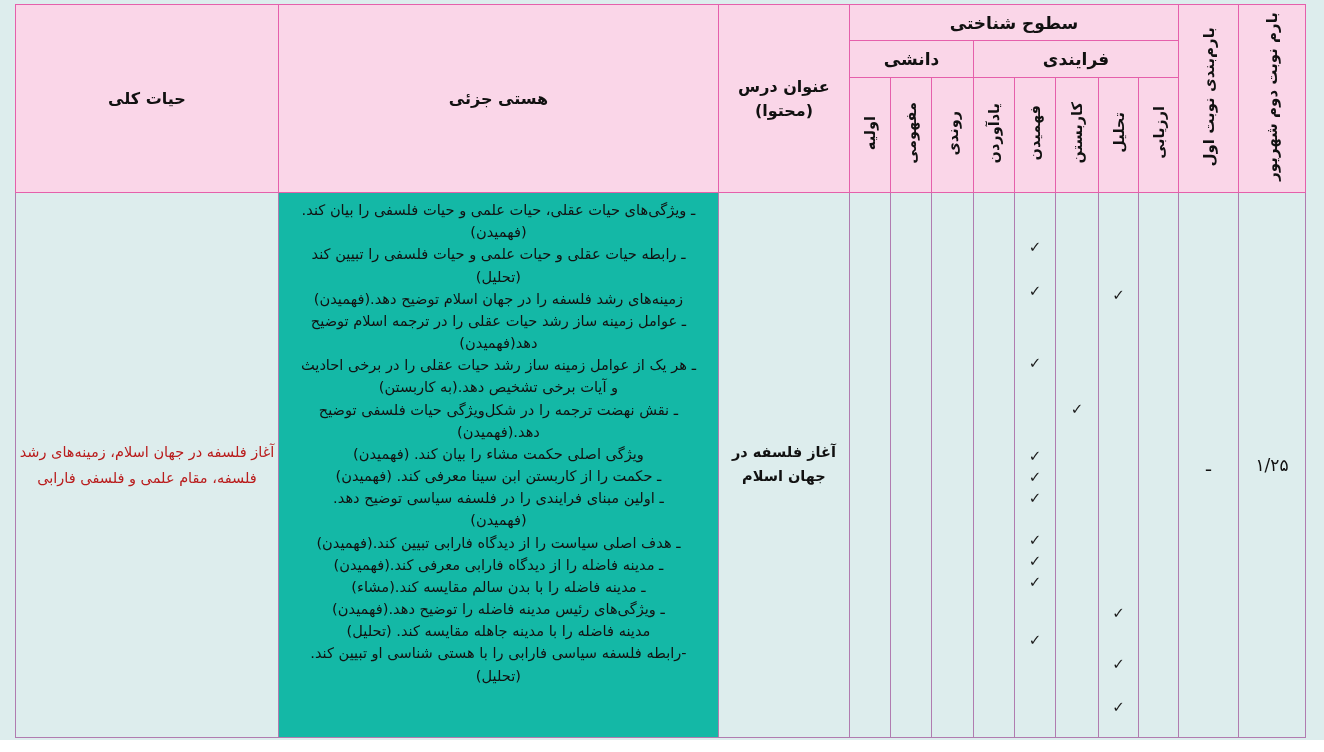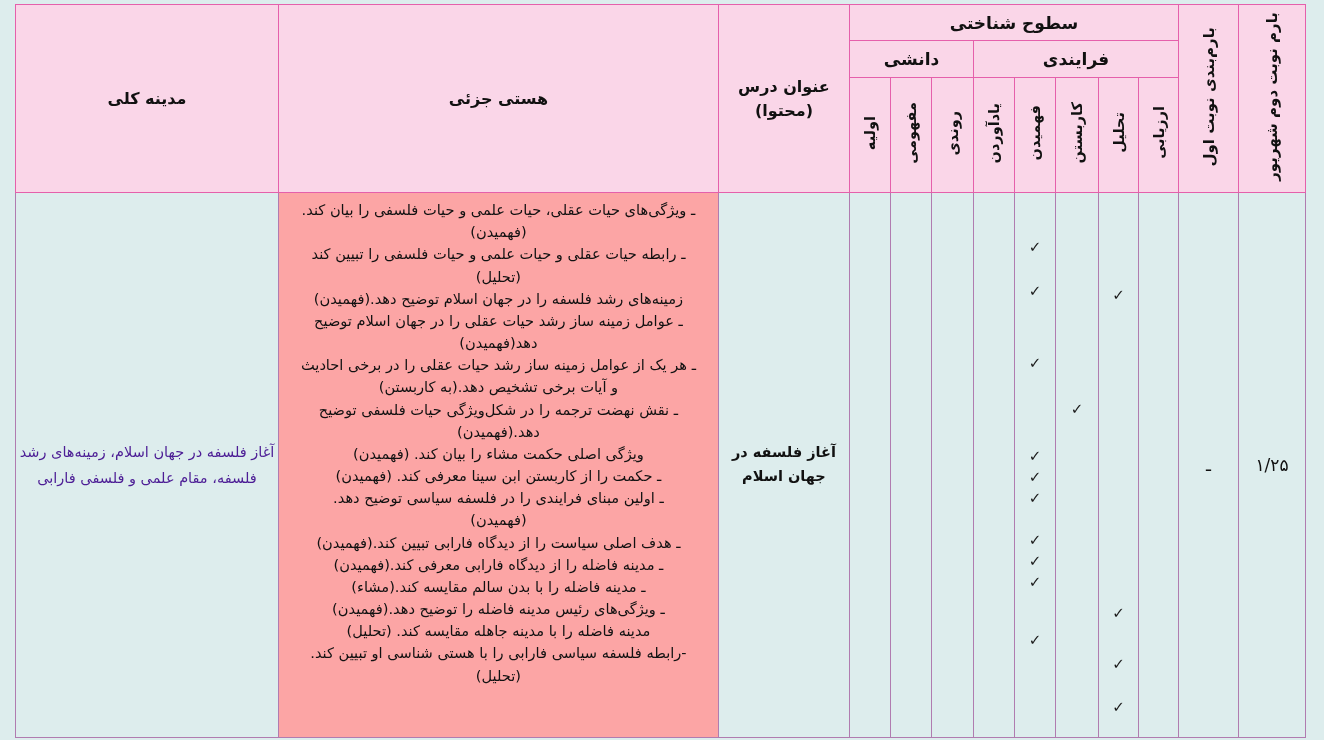--- a/index.html
+++ b/index.html
@@ -100,27 +100,27 @@
   }
   .bd-title {
     font-size: 14.5px;
     font-weight: bold;
     line-height: 1.65;
     color: #111;
   }
   .bd-general {
     font-size: 14.5px;
     line-height: 1.8;
-    color: #4c1d95;
+    color: #b91c1c;
     padding: 0 12px;
   }
 
   
   td.objectives {
-    background: #fca5a5;
+    background: #14b8a6;
     border: 1.6px solid #b07cb0;
     position: relative;
     vertical-align: top;
   }
   .obj-inner {
     position: relative;
     width: 100%;
     height: 100%;
     padding: 0;
   }
@@ -197,21 +197,21 @@
           <span>سطوح شناختی</span>
         </td>
         <td class="hd hd-main" rowspan="3">
           <div>عنوان درس</div>
           <div>(محتوا)</div>
         </td>
         <td class="hd hd-main" rowspan="3">
           <span>هستی جزئی</span>
         </td>
         <td class="hd hd-main" rowspan="3">
-          <span>مدینه کلی</span>
+          <span>حیات کلی</span>
         </td>
       </tr>
 
       <tr>
         <td class="hd hd-group" colspan="5">
           <span>فرایندی</span>
         </td>
         <td class="hd hd-group" colspan="3">
           <span>دانشی</span>
         </td>
@@ -285,21 +285,21 @@
         </td>
 
         <td class="objectives">
           <div class="obj-inner">
             <div class="obj-list" id="obj-list">
                   <span class="obj-line">ـ ویژگی‌های حیات عقلی، حیات علمی و حیات فلسفی را بیان کند.</span>
                   <span class="obj-line">(فهمیدن)</span>
                   <span class="obj-line">ـ رابطه حیات عقلی و حیات علمی و حیات فلسفی را تبیین کند</span>
                   <span class="obj-line">(تحلیل)</span>
                   <span class="obj-line">زمینه‌های رشد فلسفه را در جهان اسلام توضیح دهد.(فهمیدن)</span>
-                  <span class="obj-line">ـ عوامل زمینه ساز رشد حیات عقلی را در جهان اسلام توضیح</span>
+                  <span class="obj-line">ـ عوامل زمینه ساز رشد حیات عقلی را در ترجمه اسلام توضیح</span>
                   <span class="obj-line">دهد(فهمیدن)</span>
                   <span class="obj-line">ـ هر یک از عوامل زمینه ساز رشد حیات عقلی را در برخی احادیث</span>
                   <span class="obj-line">و آیات برخی تشخیص دهد.(به کاربستن)</span>
                   <span class="obj-line">ـ نقش نهضت ترجمه را در شکل‌ویژگی حیات فلسفی توضیح</span>
                   <span class="obj-line">دهد.(فهمیدن)</span>
                   <span class="obj-line">ویژگی اصلی حکمت مشاء را بیان کند. (فهمیدن)</span>
                   <span class="obj-line">ـ حکمت را از کاربستن ابن سینا معرفی کند. (فهمیدن)</span>
                   <span class="obj-line">ـ اولین مبنای فرایندی را در فلسفه سیاسی توضیح دهد.</span>
                   <span class="obj-line">(فهمیدن)</span>
                   <span class="obj-line">ـ هدف اصلی سیاست را از دیدگاه فارابی تبیین کند.(فهمیدن)</span>

